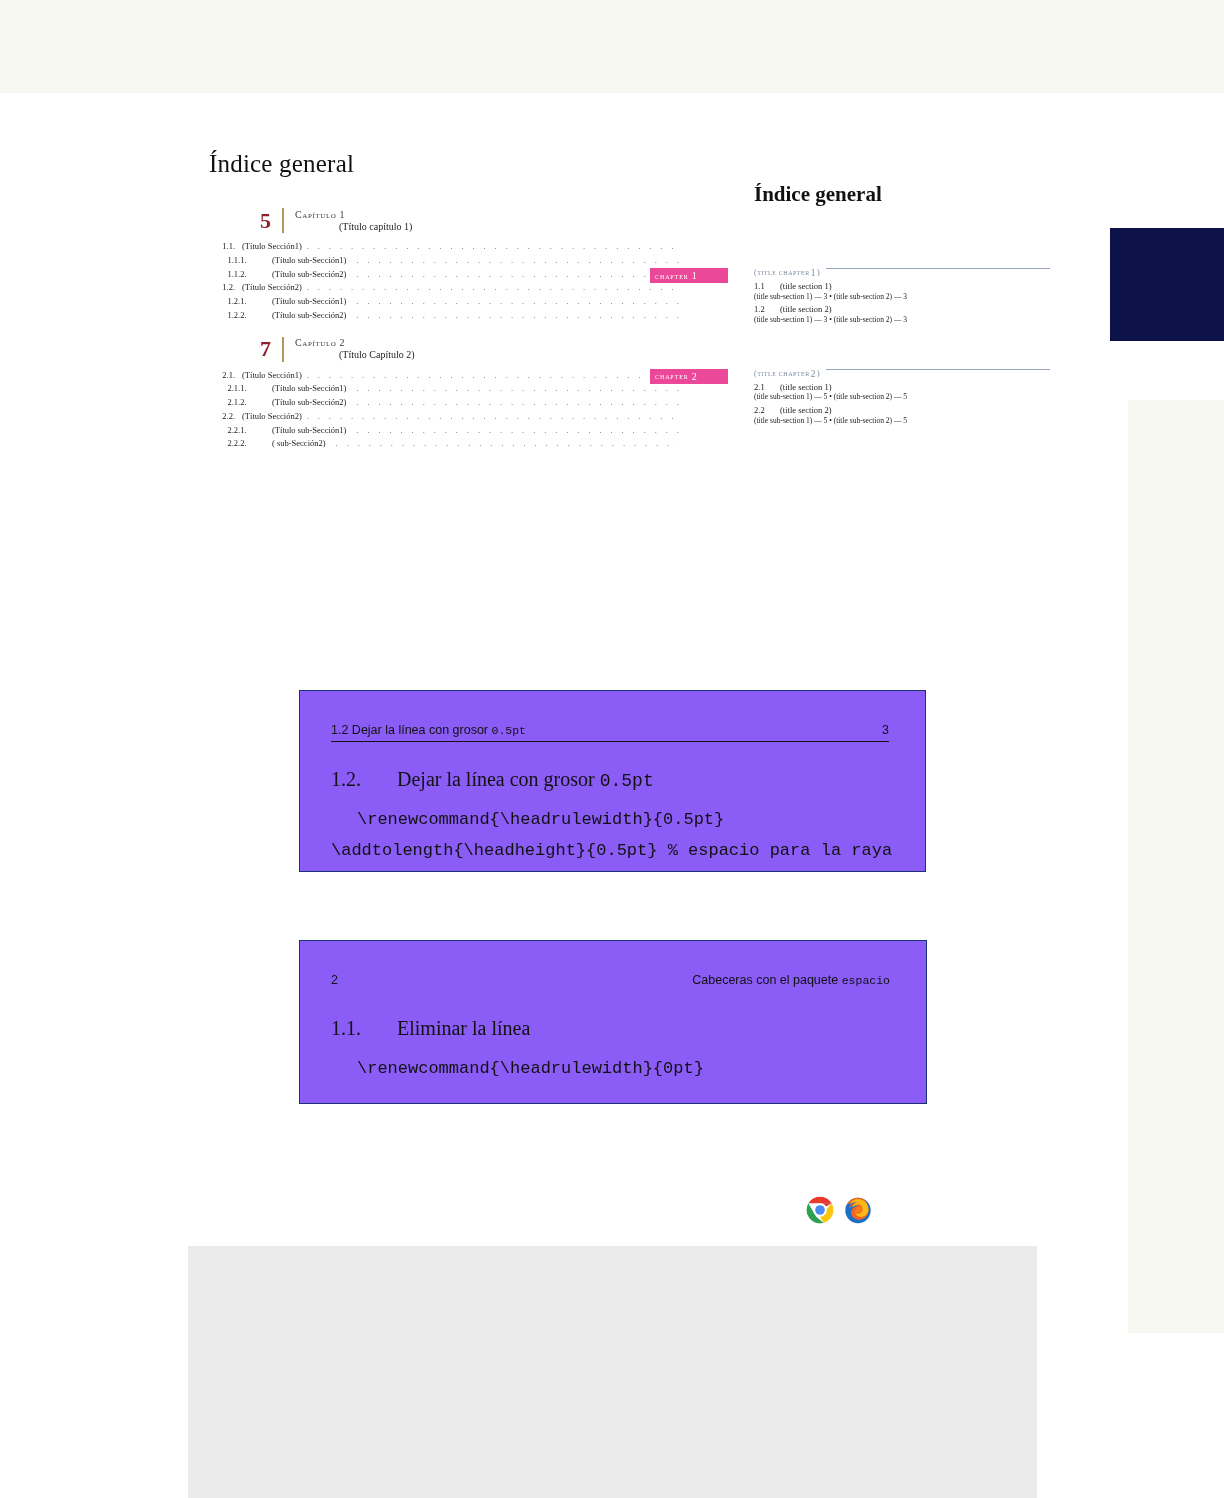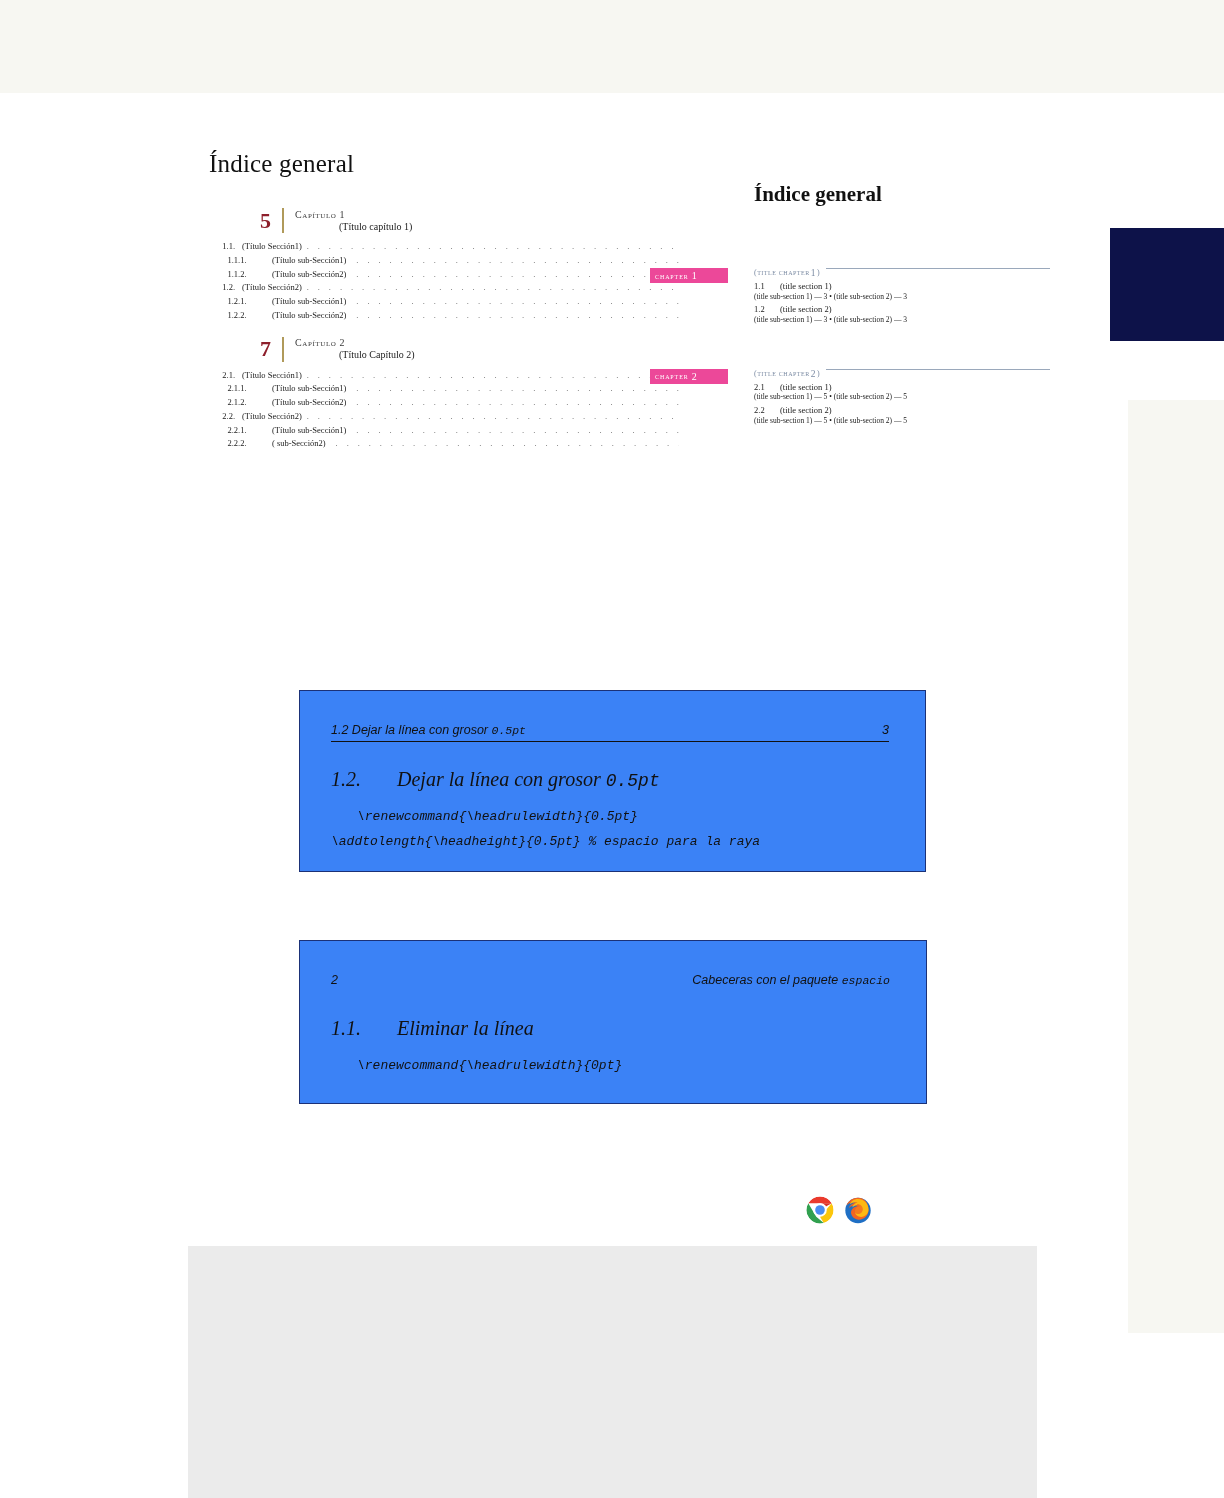--- a/index.html
+++ b/index.html
@@ -43,33 +43,33 @@
   .mod-chaptitle{display:flex;align-items:flex-start;font-size:8px;font-variant:small-caps;
                  letter-spacing:.5px;color:#7b8ba3;}
   .mod-chaptitle .cnum{font-size:9.5px;margin:0 1px;}
   .mod-chaptitle .rule{flex:1;height:1px;background:#9aa8bb;margin-left:6px;}
   .mod-sec{display:flex;font-size:8.5px;color:#1a1a1a;margin-top:3px;line-height:1.25;}
   .mod-sec .num{width:26px;flex:0 0 auto;}
   .mod-subs{font-size:7.5px;color:#1a1a1a;line-height:1.3;}
   .grp2{margin-top:44px;}
 
   
-  .ltx-box{position:absolute;border:1.6px solid #1b3177;background:#3b82f6;box-sizing:border-box;font-style:italic;}
+  .ltx-box{position:absolute;border:1.6px solid #1b3177;background:#8b5cf6;box-sizing:border-box;}
   #ltx-box-1{left:299px;top:690px;width:627px;height:182px;}
   #ltx-box-2{left:299px;top:940px;width:628px;height:164px;}
   .ltx-inner{padding:32px 36px 0 31px;}
   .ltx-header{display:flex;justify-content:space-between;align-items:baseline;
               font-family:"Liberation Sans", sans-serif;font-size:12.5px;color:#111;
               border-bottom:1.3px solid #111;padding-bottom:4px;}
   .ltx-header.noline{border-bottom:none;}
   .ltx-header .mono{font-family:"Liberation Mono", monospace;font-size:11.5px;}
   .ltx-section{font-size:20px;color:#111;margin-top:26px;display:flex;}
   .ltx-section .snum{min-width:66px;}
   .ltx-section .mono{font-family:"Liberation Mono", monospace;font-size:18px;}
-  .ltx-code{font-family:"Liberation Mono", monospace;font-size:13px;color:#111;
+  .ltx-code{font-family:"Liberation Mono", monospace;font-size:17px;color:#111;
             margin-top:16px;line-height:1.58;white-space:pre;}
   .ltx-code.indent1{margin-left:26px;}
 
   
   .browsers{position:absolute;left:806px;top:1196px;display:flex;gap:10px;align-items:center;}
   .bicon{width:28px;height:28px;}
 </style>
 </head>
 <body>
 

